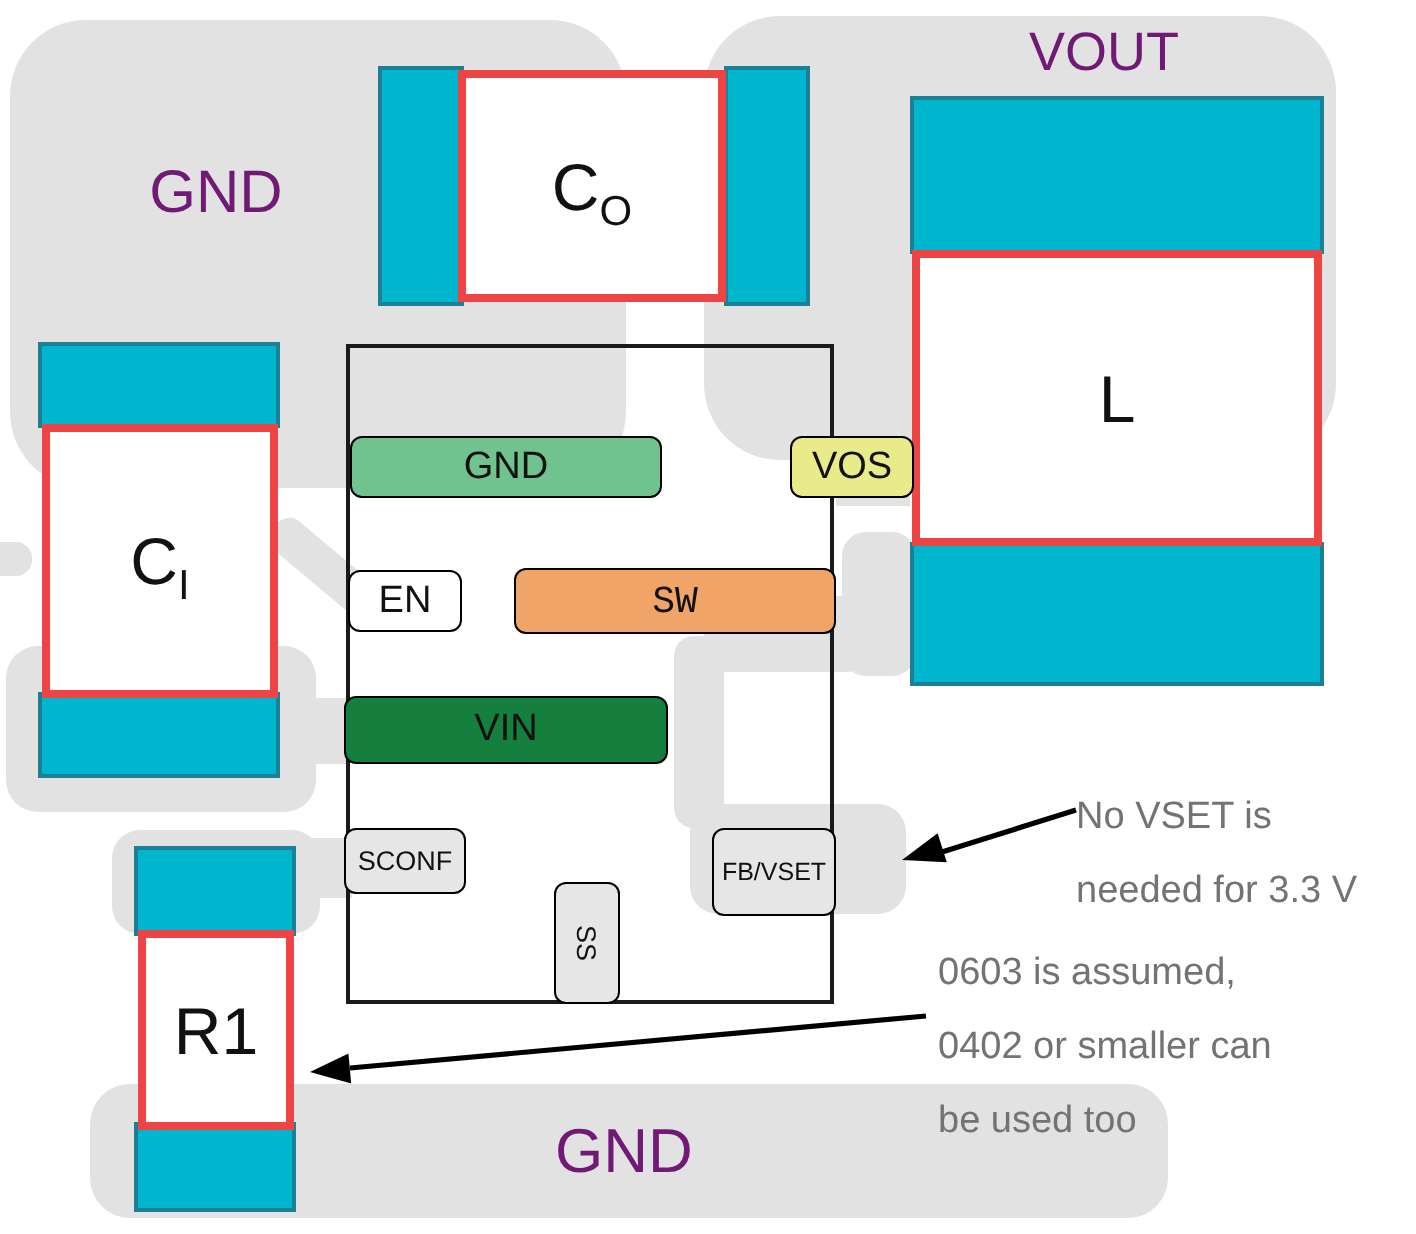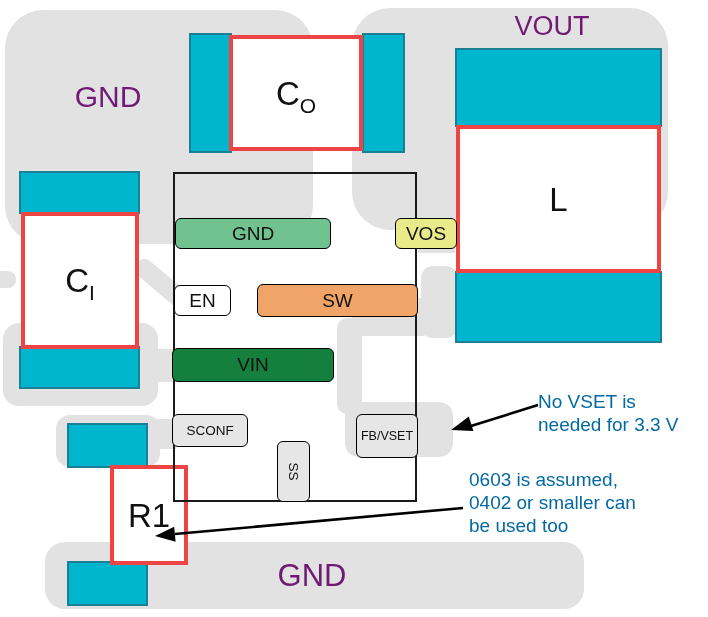--- a/index.html
+++ b/index.html
@@ -11,21 +11,21 @@
   .pad{position:absolute;box-sizing:border-box;background:#00b5ce;border:2px solid #1c7f94;}
   .body{position:absolute;box-sizing:border-box;background:#ffffff;border:4px solid #ef4444;
         display:flex;align-items:center;justify-content:center;}
   .comp-label{font-size:33px;color:#111;line-height:1;}
   .comp-label sub{font-size:21px;line-height:0;}
   .ic{position:absolute;box-sizing:border-box;border:2px solid #1a1a1a;background:transparent;}
   .pin{position:absolute;box-sizing:border-box;border:1.5px solid #000;border-radius:6px;
        display:flex;align-items:center;justify-content:center;font-size:19px;color:#111;}
   .pin.small{font-size:13.5px;letter-spacing:0;}
   .biglabel{position:absolute;text-align:center;color:#701a75;line-height:1;}
-  .note{position:absolute;font-size:19px;line-height:23px;color:#0369a1;white-space:pre-line;}
+  .note{position:absolute;font-size:19px;line-height:37px;color:#737373;white-space:pre-line;}
   .sslabel{transform:rotate(90deg);font-size:13.5px;}
   svg.overlay{position:absolute;left:0;top:0;pointer-events:none;}
 </style>
 </head>
 <body>
 
 <div id="canvas">
 
   <div class="pour" style="left: 5px; top: 10px; width: 308px; height: 234px; border-radius: 38px; background: rgb(226, 226, 226);"></div>
   <div class="pour" style="left: 352px; top: 8px; width: 316px; height: 222px; border-radius: 38px; background: rgb(226, 226, 226);"></div>
@@ -59,42 +59,42 @@
   </div>
 
   <div class="pad" style="left: 19px; top: 171px; width: 121px; height: 43px; background: rgb(0, 181, 206); border-color: rgb(28, 127, 148);"></div>
   <div class="pad" style="left: 19px; top: 346px; width: 121px; height: 43px; background: rgb(0, 181, 206); border-color: rgb(28, 127, 148);"></div>
   <div class="body" style="left:21px;top:212px;width:118px;height:137px;">
     <span class="comp-label"><span>C</span><sub>I</sub></span>
   </div>
 
   <div class="pad" style="left: 67px; top: 423px; width: 81px; height: 45px; background: rgb(0, 181, 206); border-color: rgb(28, 127, 148);"></div>
   <div class="pad" style="left: 67px; top: 561px; width: 81px; height: 45px; background: rgb(0, 181, 206); border-color: rgb(28, 127, 148);"></div>
-  <div class="body" style="left:69px;top:465px;width:78px;height:100px;margin-left:41px;">
+  <div class="body" style="left:69px;top:465px;width:78px;height:100px;">
     <span class="comp-label"><span>R1</span><sub></sub></span>
   </div>
 
   <div class="ic" style="left:173px;top:172px;width:244px;height:330px;"></div>
 
   <div class="pin" style="left: 175px; top: 218px; width: 156px; height: 31px; background: rgb(112, 194, 142);">
     <span>GND</span>
   </div>
   <div class="pin" style="left: 356px; top: 218px; width: 62px; height: 31px; background: rgb(233, 235, 139); margin-left: 39px;">
     <span>VOS</span>
   </div>
   <div class="pin" style="left: 174px; top: 285px; width: 57px; height: 31px; background: rgb(255, 255, 255);">
     <span>EN</span>
   </div>
-  <div class="pin" style="left: 257px; top: 284px; width: 161px; height: 33px; background: rgb(240, 164, 104);">
+  <div class="pin" style="left: 257px; top: 284px; width: 161px; height: 33px; background: rgb(240, 164, 104); font-family: Liberation Mono, monospace;">
     <span>SW</span>
   </div>
   <div class="pin" style="left: 172px; top: 348px; width: 162px; height: 34px; background: #15803d;">
     <span>VIN</span>
   </div>
-  <div class="pin small" style="left: 172px; top: 414px; width: 76px; height: 33px; background: rgb(230, 230, 230);">
+  <div class="pin small" style="left: 172px; top: 414px; width: 61px; height: 33px; background: rgb(230, 230, 230);">
     <span>SCONF</span>
   </div>
   <div class="pin small" style="left: 356px; top: 414px; width: 62px; height: 44px; font-size: 12.5px; background: rgb(230, 230, 230);">
     <span>FB/VSET</span>
   </div>
   <div class="pin small" style="left: 277px; top: 441px; width: 33px; height: 61px; background: rgb(230, 230, 230);">
     <span class="sslabel">SS</span>
   </div>
 
   <div class="note" style="left:538px;top:390px;width:170px;">No VSET is

